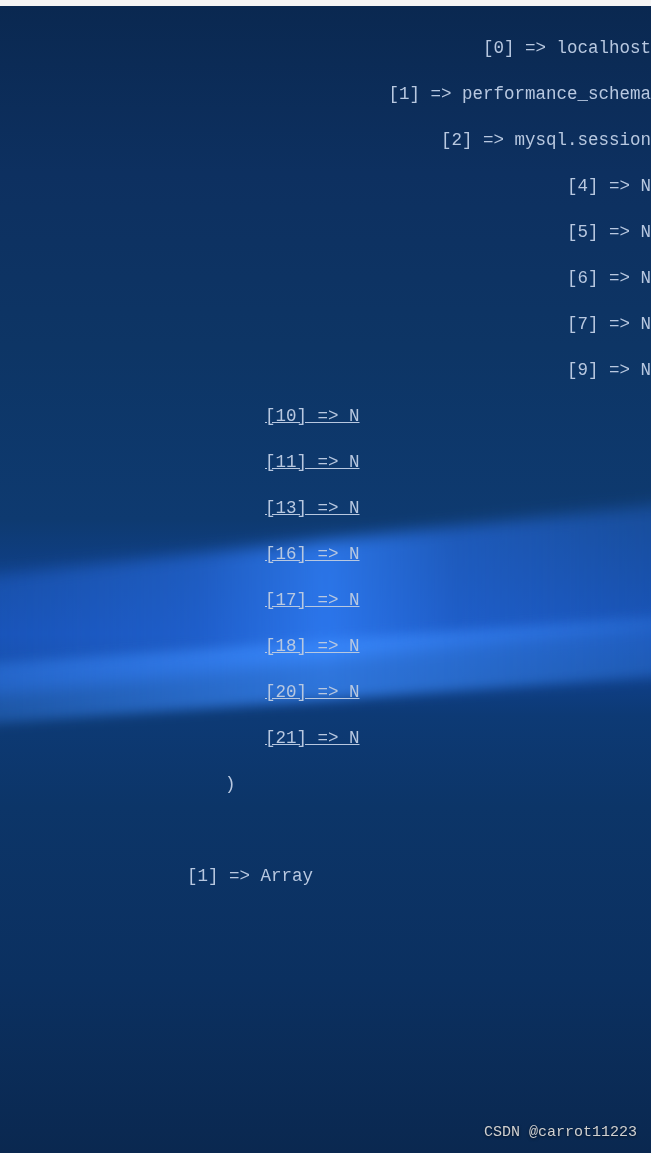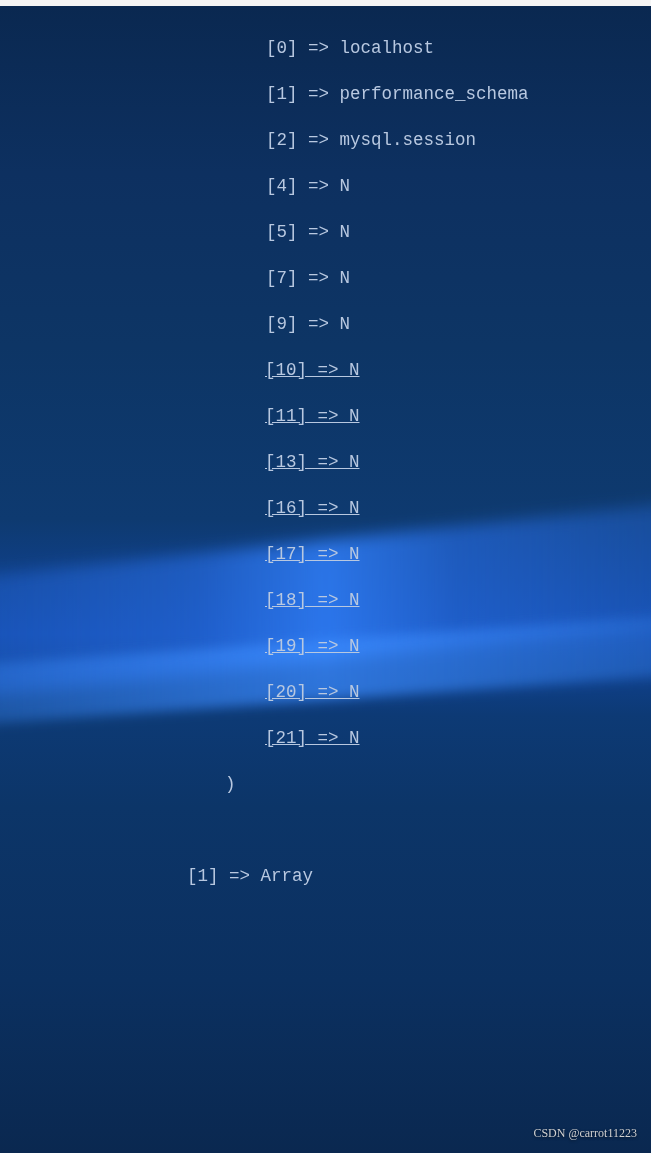--- a/index.html
+++ b/index.html
@@ -67,58 +67,58 @@
       padding: 14px 0 0 0;
       color: #b8c8e0;
       font-size: 17.5px;
       line-height: 23px;
       white-space: pre;
       font-weight: 500;
     }
     .code-line {
       display: block;
     }
-    .indent-lvl3 { padding-left: 266px; }
+    .indent-lvl3 { padding-left: 266px; text-align: right; }
     .indent-lvl3b { padding-left: 265px; text-decoration: underline; }
     .indent-lvl2-close { padding-left: 225px; }
     .indent-lvl2-header { padding-left: 187px; }
     .blank { height: 23px; }
     .watermark {
       position: absolute;
       bottom: 12px;
       right: 14px;
       color: #d0d0d0;
-      font-family: Liberation Serif, serif;
-      font-size: 12px;
+      font-family: Liberation Mono, monospace;
+      font-size: 15px;
       font-weight: 500;
       text-shadow: 0 1px 3px rgba(0,0,0,0.6);
     }
   </style>
 </head>
 <body>
 
 <div class="top-bar"></div>
 <div class="bg-streak"></div>
 <div class="bg-streak2"></div>
 
 <div class="code-content">
 <span class="code-line indent-lvl3">[0] =&gt; localhost</span>
 <span class="code-line indent-lvl3">[1] =&gt; performance_schema</span>
 <span class="code-line indent-lvl3">[2] =&gt; mysql.session</span>
 <span class="code-line indent-lvl3">[4] =&gt; N</span>
 <span class="code-line indent-lvl3">[5] =&gt; N</span>
+<span class="code-line indent-lvl3">[6] =&gt; N</span>
 <span class="code-line indent-lvl3">[7] =&gt; N</span>
 <span class="code-line indent-lvl3">[9] =&gt; N</span>
 <span class="code-line indent-lvl3b">[10] =&gt; N</span>
 <span class="code-line indent-lvl3b">[11] =&gt; N</span>
 <span class="code-line indent-lvl3b">[13] =&gt; N</span>
 <span class="code-line indent-lvl3b">[16] =&gt; N</span>
 <span class="code-line indent-lvl3b">[17] =&gt; N</span>
 <span class="code-line indent-lvl3b">[18] =&gt; N</span>
-<span class="code-line indent-lvl3b">[19] =&gt; N</span>
 <span class="code-line indent-lvl3b">[20] =&gt; N</span>
 <span class="code-line indent-lvl3b">[21] =&gt; N</span>
 <span class="code-line indent-lvl2-close">)</span>
 <div class="blank"></div>
 <span class="code-line indent-lvl2-header">[1] =&gt; Array</span>
 
 
 
 
 

